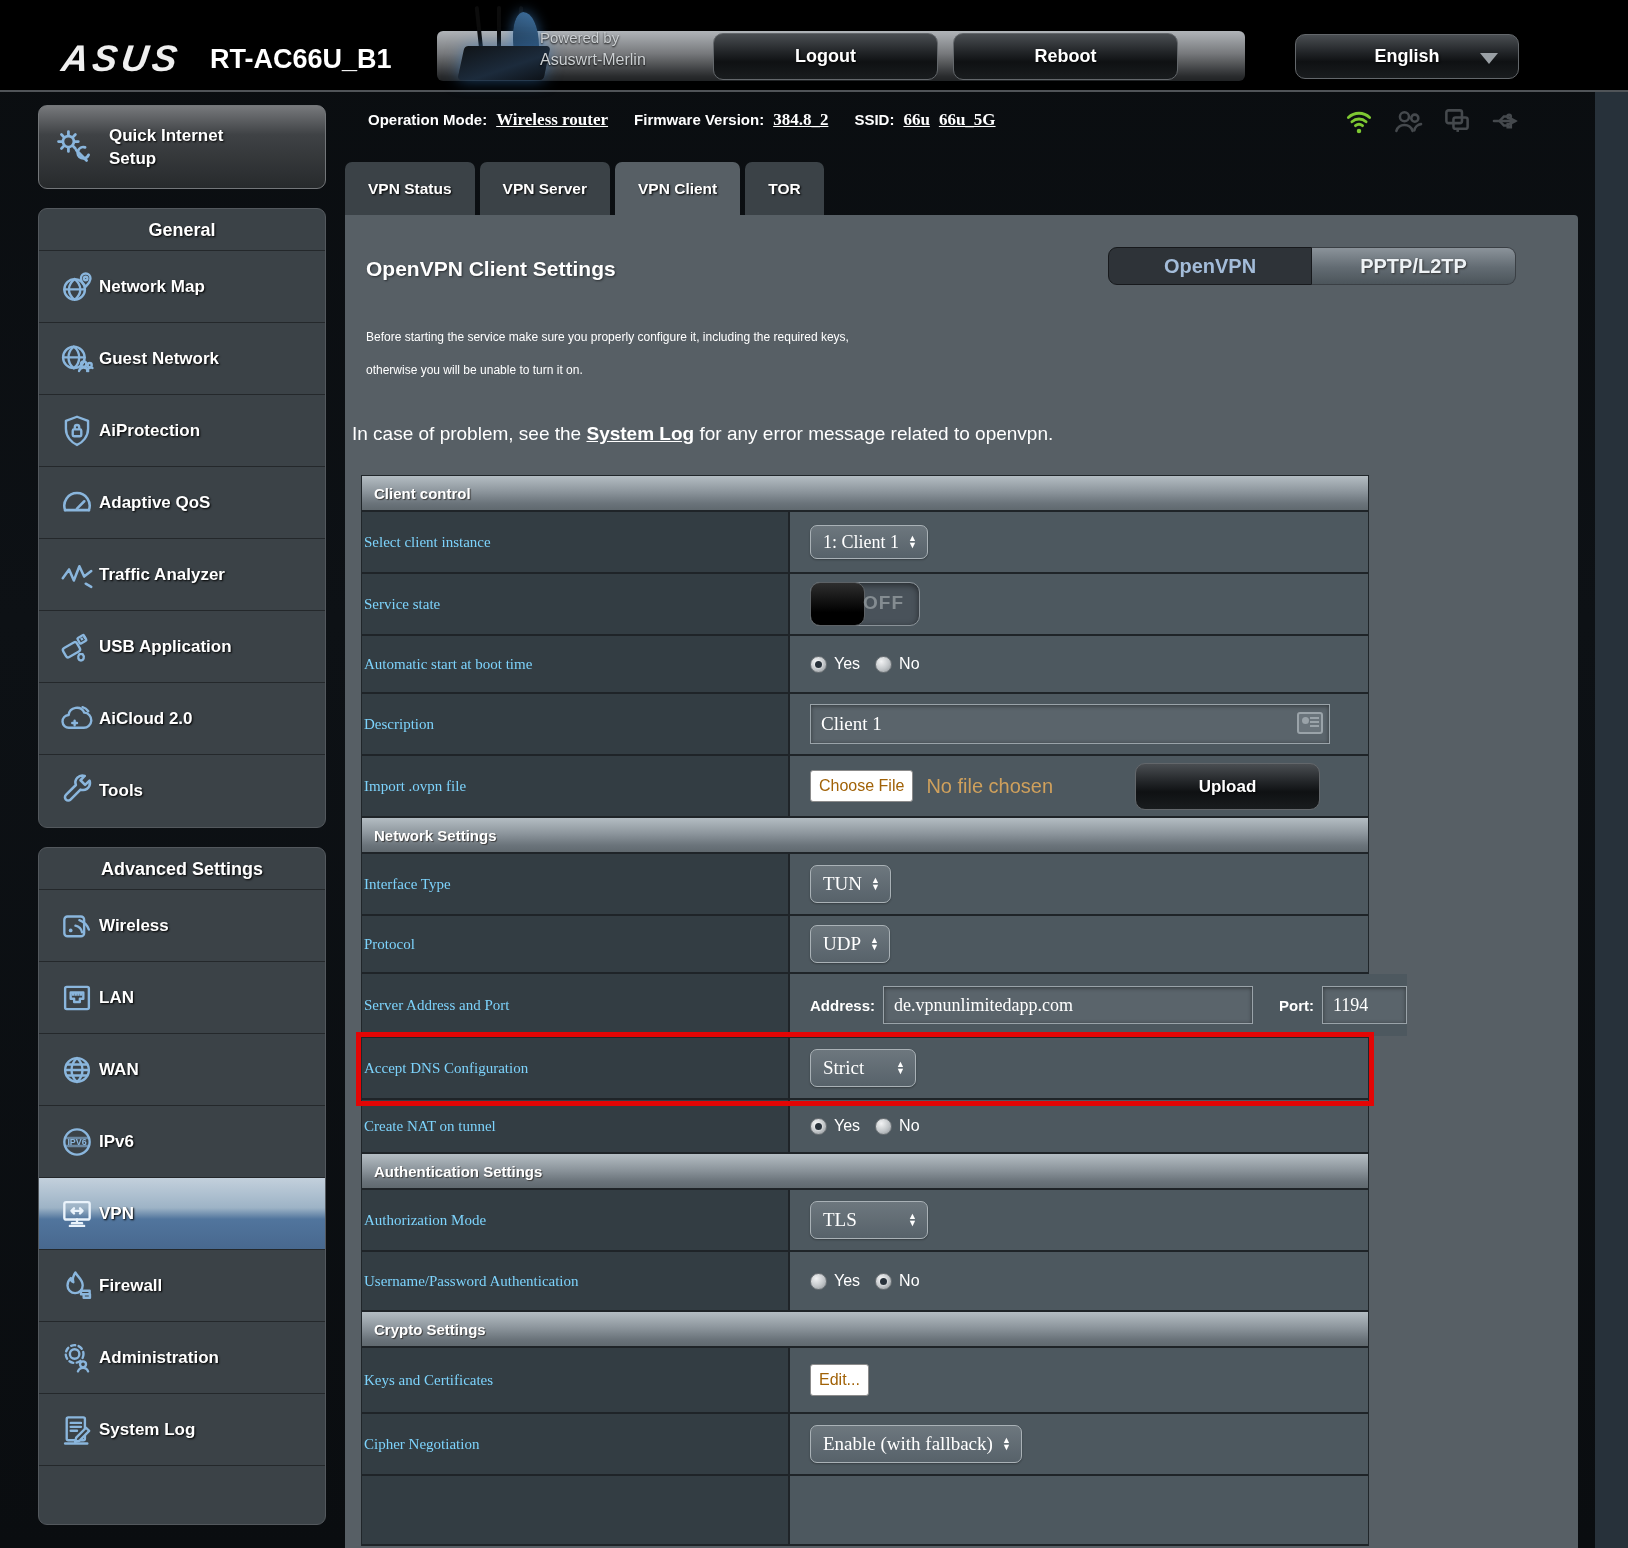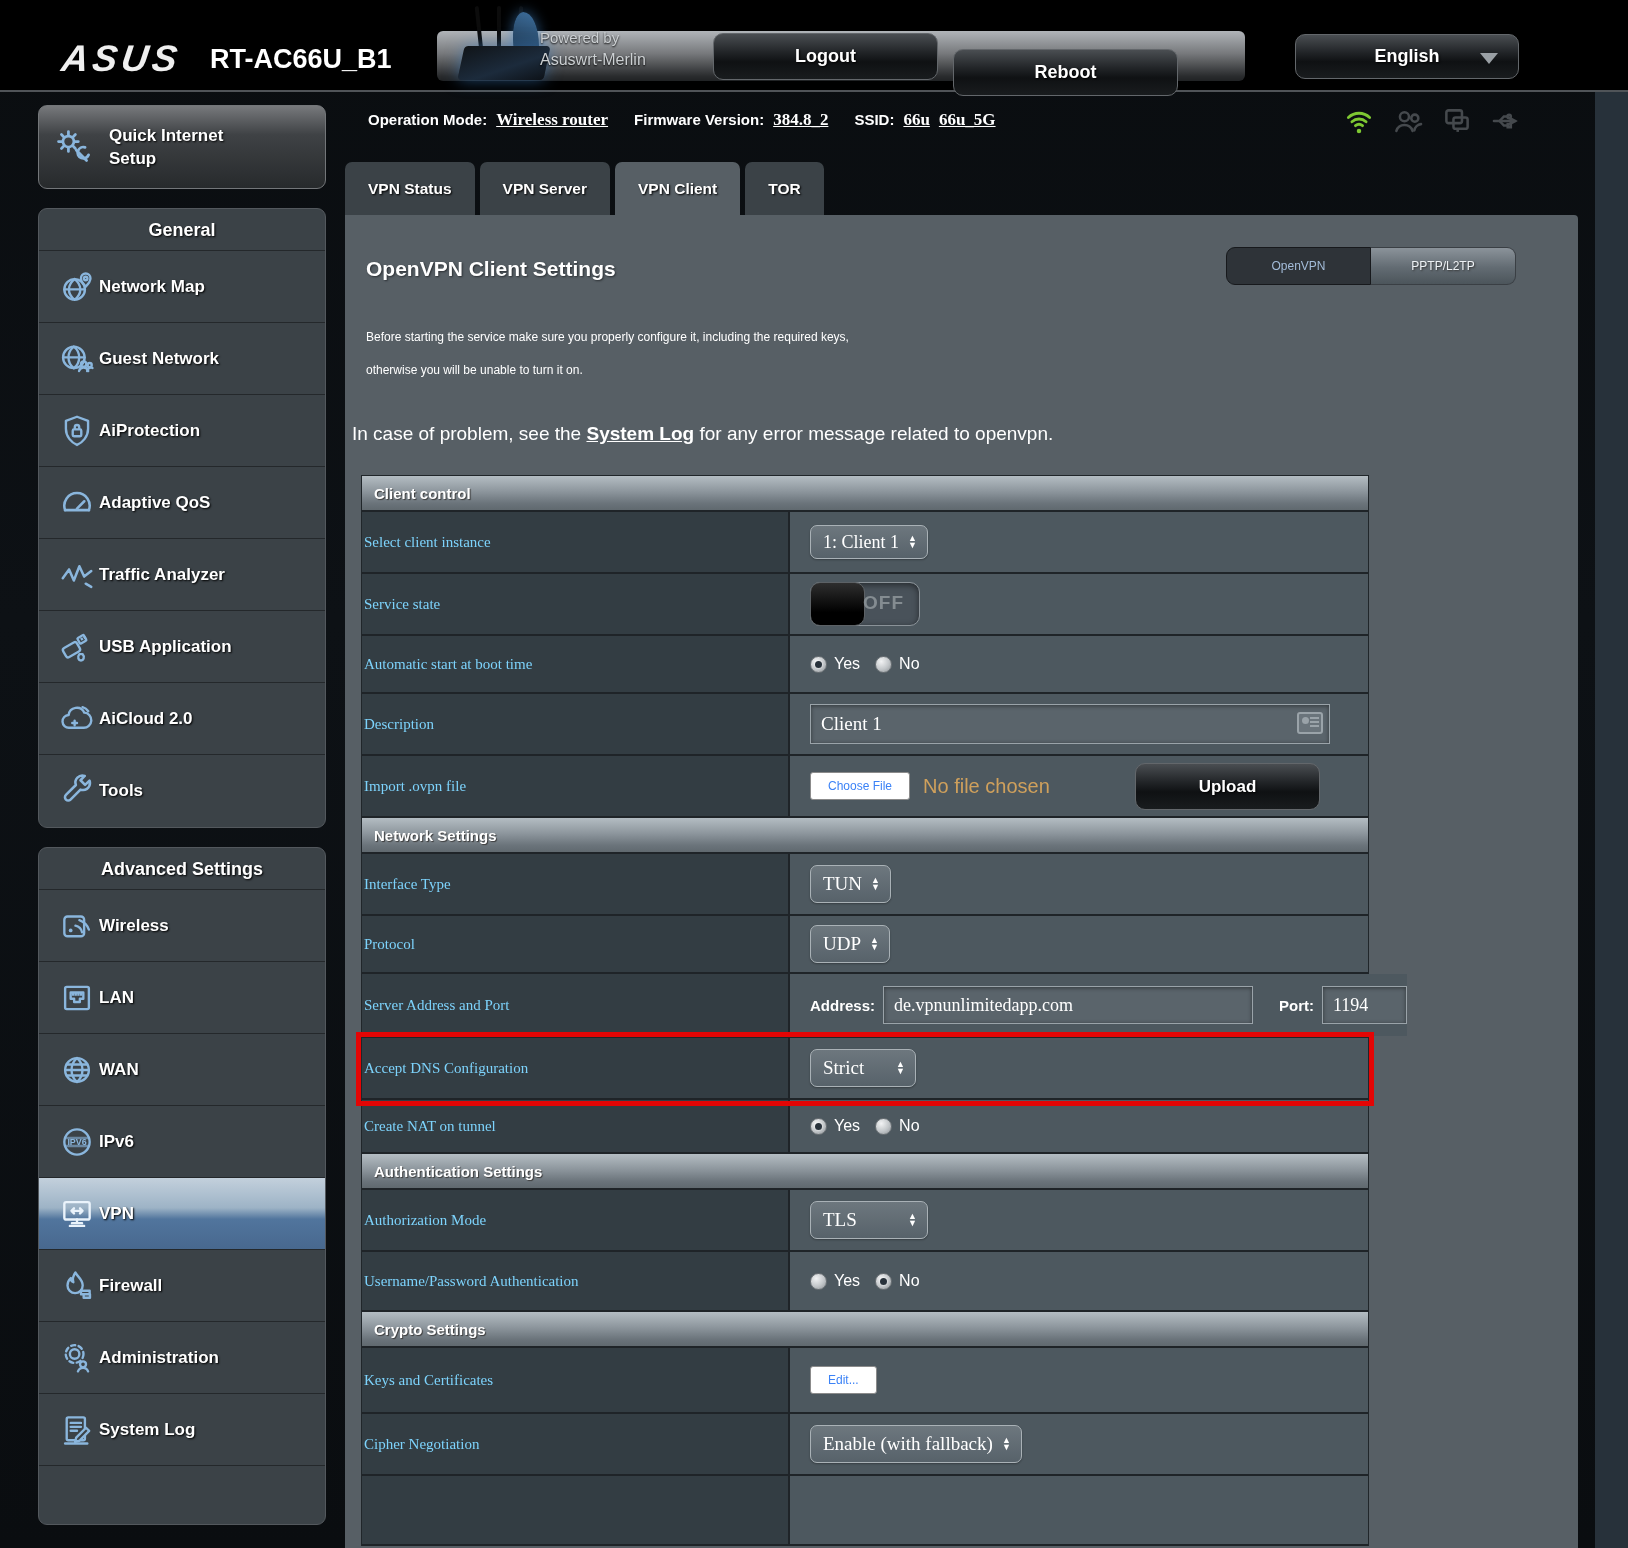--- a/index.html
+++ b/index.html
@@ -23,21 +23,21 @@
   .router-art .body { position:absolute; left:6px; top:42px; width:86px; height:34px; border-radius:4px;
     background:linear-gradient(160deg,#101418,#1c2b3c 60%,#0d1218); box-shadow:0 0 16px rgba(60,130,200,.55); transform:skewX(-12deg); }
   .router-art .fin { position:absolute; left:58px; top:8px; width:26px; height:56px; background:linear-gradient(200deg,#3d6f9e,#13202e); border-radius:40% 60% 30% 50%; box-shadow:0 0 14px rgba(70,140,210,.6); }
   .powered { position:absolute; left:540px; top:27px; color:#ccd0d3; line-height:22px; z-index:4; text-shadow:0 1px 2px #000; }
   .powered .l1 { font-size:15px; }
   .powered .l2 { font-size:16px; }
   .btn-dark { background:linear-gradient(180deg,#4a4e52,#222528 40%,#0f1113 62%,#191c1e);
     border:1px solid #63676b; border-radius:10px; color:#fff; font-weight:bold; font-size:18px;
     display:flex; align-items:center; justify-content:center; text-shadow:1px 1px 2px #000; cursor:pointer; }
   .logout-btn { position:absolute; left:713px; top:33px; width:225px; height:47px; }
-  .reboot-btn { position:absolute; left:953px; top:49px; width:225px; height:47px; }
+  .reboot-btn { position:absolute; left:953px; top:33px; width:225px; height:47px; }
   .lang-btn { position:absolute; left:1295px; top:34px; width:224px; height:45px; }
   .lang-btn .tri { position:absolute; right:20px; top:18px; width:0; height:0; border-left:9px solid transparent; border-right:9px solid transparent; border-top:11px solid #9aa0a5; }
 
   
   .infobar { position:absolute; left:368px; top:110px; display:flex; align-items:baseline; gap:9px; color:#fff; font-size:15px; font-weight:bold; z-index:5; white-space:nowrap; }
   .infobar .lnk { font-family:"Liberation Serif", serif; font-size:17px; text-decoration:underline; color:#fff; cursor:pointer; }
   .infobar .gap { width:8px; }
   .status-icons { position:absolute; left:1342px; top:104px; display:flex; gap:15px; align-items:center; z-index:5; }
   .status-icons svg { display:block; }
 
@@ -57,21 +57,21 @@
 
   
   .tabs { position:absolute; left:345px; top:162px; display:flex; gap:5px; z-index:6; }
   .tab { height:53px; line-height:53px; padding:0 23px; background:#3b4247; border-radius:7px 7px 0 0;
     color:#fff; font-weight:bold; font-size:15.5px; text-shadow:1px 1px 2px #000; cursor:pointer; }
   .tab.active { background:#575f65; }
   .panel { position:absolute; left:345px; top:215px; width:1233px; height:1333px; background:#575f65; border-radius:0 4px 0 0; overflow:hidden; z-index:5; color:#fff; }
   .title-row { position:relative; height:92px; }
   .panel-title { position:absolute; left:21px; top:42px; font-size:21px; font-weight:bold; text-shadow:1px 1px 2px #2b2f33; }
   .proto { position:absolute; right:62px; top:32px; display:flex; }
-  .proto-btn { width:145px; height:38px; display:flex; align-items:center; justify-content:center; font-weight:normal; font-size:12px; cursor:pointer; }
+  .proto-btn { width:204px; height:38px; display:flex; align-items:center; justify-content:center; font-weight:bold; font-size:20px; cursor:pointer; }
   .proto-openvpn { background:#2e3338; border:1px solid #17191c; border-radius:9px 0 0 9px; color:#a3bcd9; }
   .proto-pptp { background:linear-gradient(180deg,#8b939a,#626b72 55%,#4c555b); border:1px solid #3a3f44; border-left:none; border-radius:0 9px 9px 0; color:#eef2f5; text-shadow:1px 1px 2px #333; }
   .intro { margin:14px 21px 0; font-size:12px; line-height:33px; max-width:860px; }
   .problem { margin:36px 7px 0; font-size:19px; }
   .problem .syslog-link { font-weight:bold; text-decoration:underline; cursor:pointer; }
 
   
   .settings-table { margin:30px 16px 0; width:1008px; border:1px solid #20262a; border-bottom:none; }
   .sec-header { height:36px; display:flex; align-items:center; padding-left:12px; font-weight:bold; font-size:15px;
     color:#fff; text-shadow:1px 1px 1px #3c3c3c; border-bottom:2px solid #1f2428;
@@ -88,21 +88,21 @@
   .minput { background:#5a646b; border:1px solid #9aa3a9; box-shadow:inset 0 1px 4px rgba(0,0,0,.45); color:#fff;
     font-family:"Liberation Serif", serif; font-size:19px; padding:0 10px; display:flex; align-items:center; }
   .radio { width:17px; height:17px; border-radius:50%; display:inline-block; border:1px solid #6d7377;
     background:radial-gradient(circle at 35% 30%, #f2f3f4, #c2c6c9 55%, #8d9296); position:relative; cursor:pointer; }
   .radio.sel::after { content:''; position:absolute; left:4px; top:4px; width:7px; height:7px; border-radius:50%; background:#28323b; box-shadow:0 0 2px #fff; }
   .radio-group { display:flex; align-items:center; gap:7px; font-size:16px; }
   .radio-group .rlbl { margin-right:8px; cursor:pointer; }
   .toggle { width:110px; height:44px; border-radius:10px; background:#49525a; border:1px solid #8a9298; box-shadow:inset 0 2px 6px rgba(0,0,0,.5); position:relative; cursor:pointer; }
   .toggle .knob { position:absolute; left:-1px; top:-1px; width:55px; height:44px; border-radius:10px; background:linear-gradient(180deg,#2e2e2e,#000 70%); border:1px solid #5c6165; }
   .toggle .tstate { position:absolute; right:15px; top:9px; font-weight:bold; font-size:19px; letter-spacing:1px; color:#848c91; }
-  .btn-white { background:#fff; color:#3b82f6; border:1px solid #8b8b8b; border-radius:3px; font-size:12px; padding:6px 17px; font-family:"Liberation Sans", sans-serif; cursor:pointer; }
+  .btn-white { background:#fff; color:#a16207; border:1px solid #8b8b8b; border-radius:3px; font-size:16px; padding:6px 8px; font-family:"Liberation Sans", sans-serif; cursor:pointer; }
   .file-status { color:#cfa05c; font-size:20px; margin-left:13px; }
   .upload-btn { position:absolute; left:345px; top:7px; width:185px; height:47px; border-radius:10px; font-size:17px; }
   .input-wrap { position:relative; display:inline-flex; }
   .desc-input { width:520px; height:40px; }
   .card-icon { position:absolute; right:7px; top:8px; width:26px; height:22px; border:2px solid #9aa3a9; border-radius:3px; background:#6a747b; }
   .card-icon::before { content:''; position:absolute; left:3px; top:3px; width:7px; height:7px; border-radius:50%; background:#9aa3a9; }
   .card-icon::after { content:''; position:absolute; right:2px; top:3px; width:9px; height:2px; background:#9aa3a9; box-shadow:0 4px 0 #9aa3a9, 0 8px 0 #9aa3a9; }
   .inline-lbl { font-weight:bold; font-size:15px; margin-right:8px; }
   .addr-input { width:370px; height:38px; font-size:18px; }
   .port-input { width:85px; height:38px; font-size:18px; }

